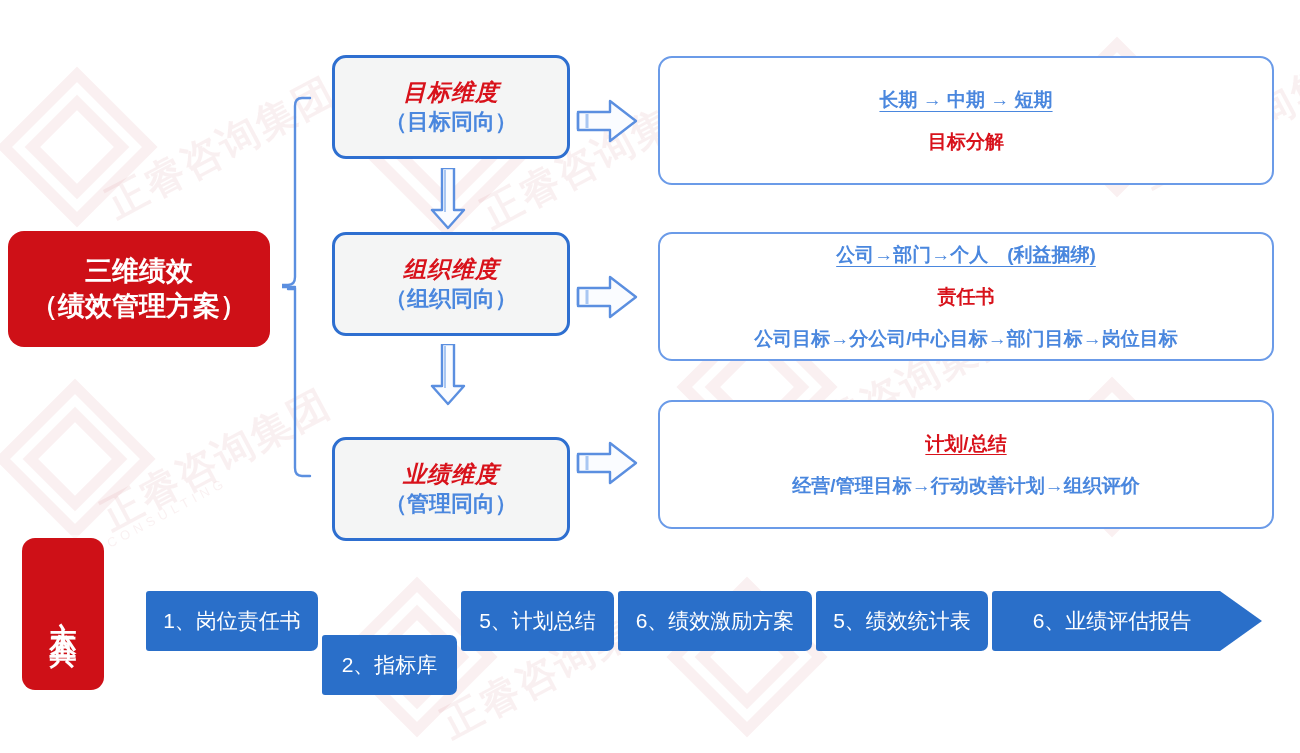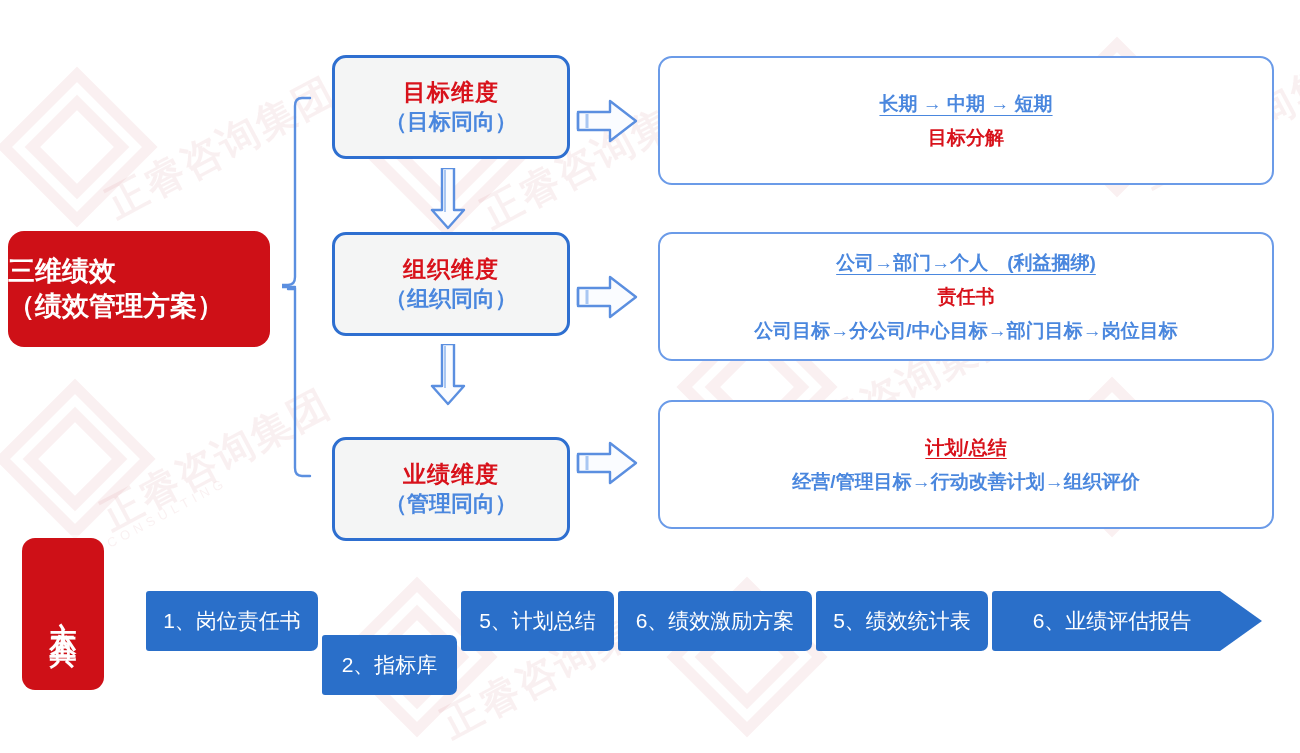--- a/index.html
+++ b/index.html
@@ -25,50 +25,50 @@
   }
   .wm .sub{
     font-size:13px;color:#a8101a;white-space:nowrap;
     transform:rotate(-28deg);letter-spacing:5px;
   }
 
   
   .master{
     position:absolute;left:8px;top:231px;width:262px;height:116px;
     background:#CE1017;border-radius:16px;
-    display:flex;flex-direction:column;align-items:flex-start;justify-content:center;
+    display:flex;flex-direction:column;align-items:center;justify-content:center;
     color:#ffffff;font-weight:bold;font-size:27px;line-height:1.28;
     box-shadow:0 0 0 3px rgba(255,255,255,.55);
   }
 
   
   .brace{position:absolute;left:282px;top:96px;width:30px;height:382px;}
 
   
   .dimbox{
     position:absolute;width:232px;height:98px;
     background:#F4F5F5;border:3px solid #2E6FD0;border-radius:14px;
     display:flex;flex-direction:column;align-items:center;justify-content:center;
     line-height:1.3;
   }
-  .dimbox .t1{color:#D8121B;font-weight:bold;font-size:23px;letter-spacing:1px;}
+  .dimbox .t1{color:#D8121B;font-weight:bold;font-size:23px;letter-spacing:1px;font-style:italic;}
   .dimbox .t2{color:#4A87DE;font-weight:bold;font-size:22px;letter-spacing:0px;}
 
   
   .vArrow{position:absolute;width:40px;height:62px;}
 
   
   .hArrow{position:absolute;width:62px;height:50px;}
 
   
   .panel{
     position:absolute;left:658px;width:612px;height:125px;
     background:#ffffff;border:2px solid #6B9BE8;border-radius:14px;
     display:flex;flex-direction:column;align-items:center;justify-content:center;
-    gap:8px;
+    gap:16px;
   }
   .panel .ln1{
     color:#4A87DE;font-weight:bold;font-size:19px;
     text-decoration:underline;text-underline-offset:5px;
     padding:0 6px;white-space:nowrap;
   }
   .panel .ln2{color:#D8121B;font-weight:bold;font-size:19px;white-space:nowrap;}
   .panel .ln2.u{text-decoration:underline;text-underline-offset:4px;}
   .panel .ln3{color:#4A87DE;font-weight:bold;font-size:19px;white-space:nowrap;}
 

